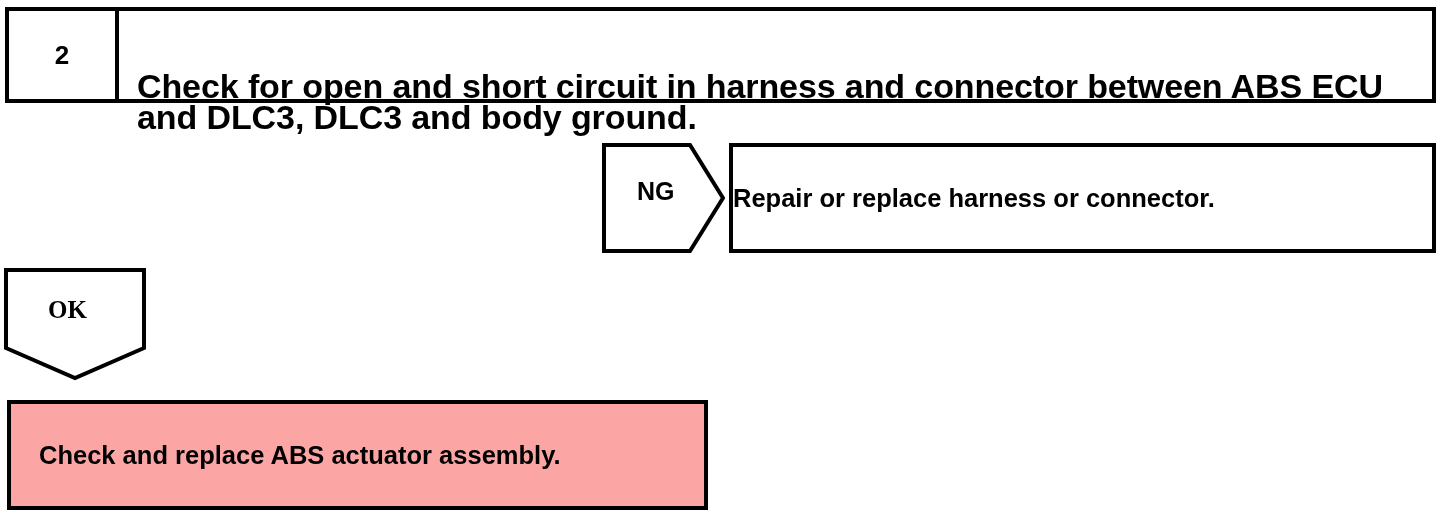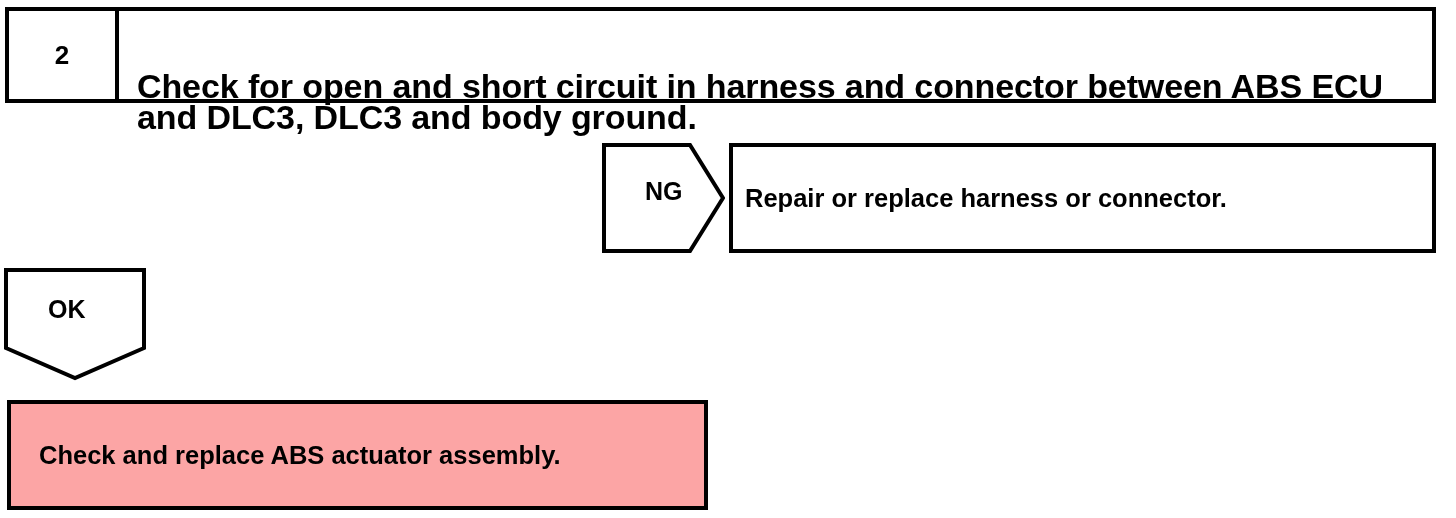--- a/index.html
+++ b/index.html
@@ -67,54 +67,54 @@
   .ng-arrow {
     position: absolute;
     left: 602px;
     top: 143px;
     width: 123px;
     height: 110px;
   }
   .ng-arrow svg { display: block; }
   .ng-label {
     position: absolute;
-    left: 43px;
+    left: 35px;
     top: 36px;
     font-size: 25px;
     font-weight: bold;
     line-height: 1;
   }
 
   
   .repair-box {
     position: absolute;
     left: 729px;
     top: 143px;
     width: 707px;
     height: 110px;
     border: 4px solid #000000;
     box-sizing: border-box;
     background: #ffffff;
     display: flex;
     align-items: center;
   }
   .repair-text {
-    padding-left: 12px;
     font-size: 25.5px;
     font-weight: bold;
     line-height: 30px;
   }
 
   
   .ok-arrow {
     position: absolute;
     left: 4px;
     top: 268px;
     width: 154px;
     height: 113px;
+    font-family: Liberation Serif, serif;
   }
   .ok-arrow svg { display: block; }
   .ok-label {
     position: absolute;
     left: 44px;
     top: 29px;
     font-size: 25px;
     font-weight: bold;
     line-height: 1;
   }

